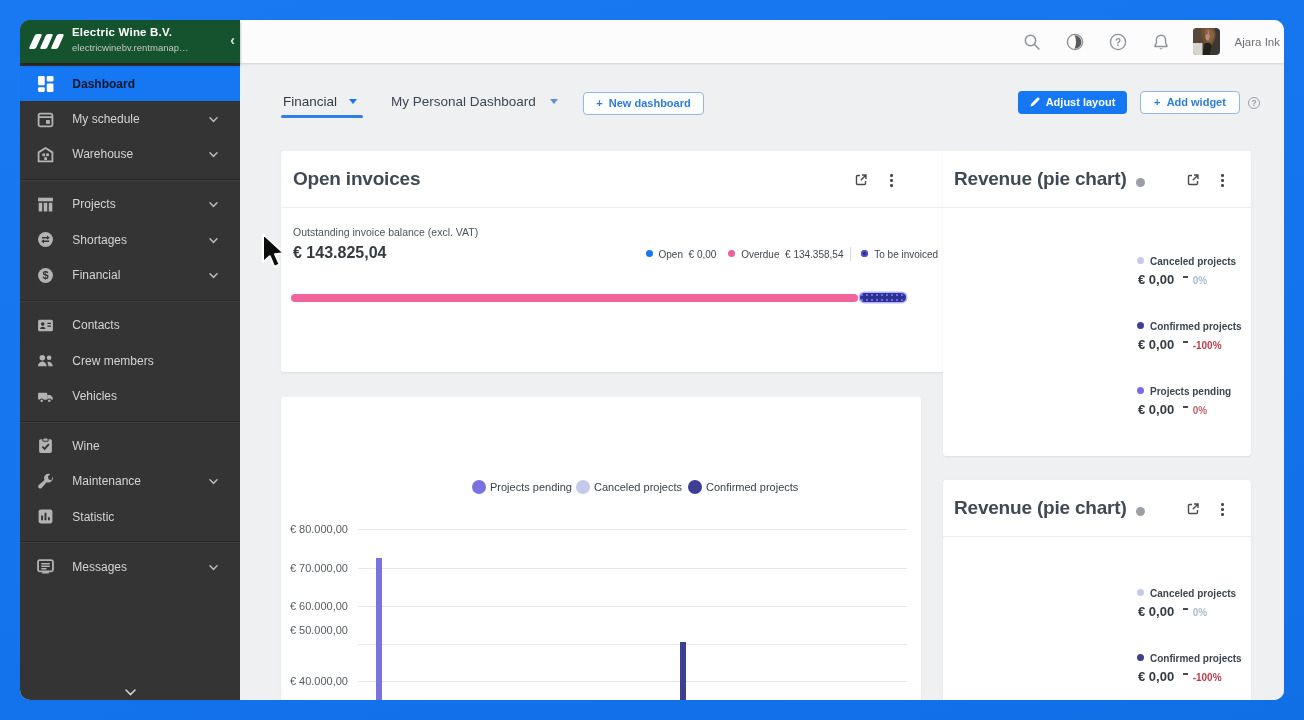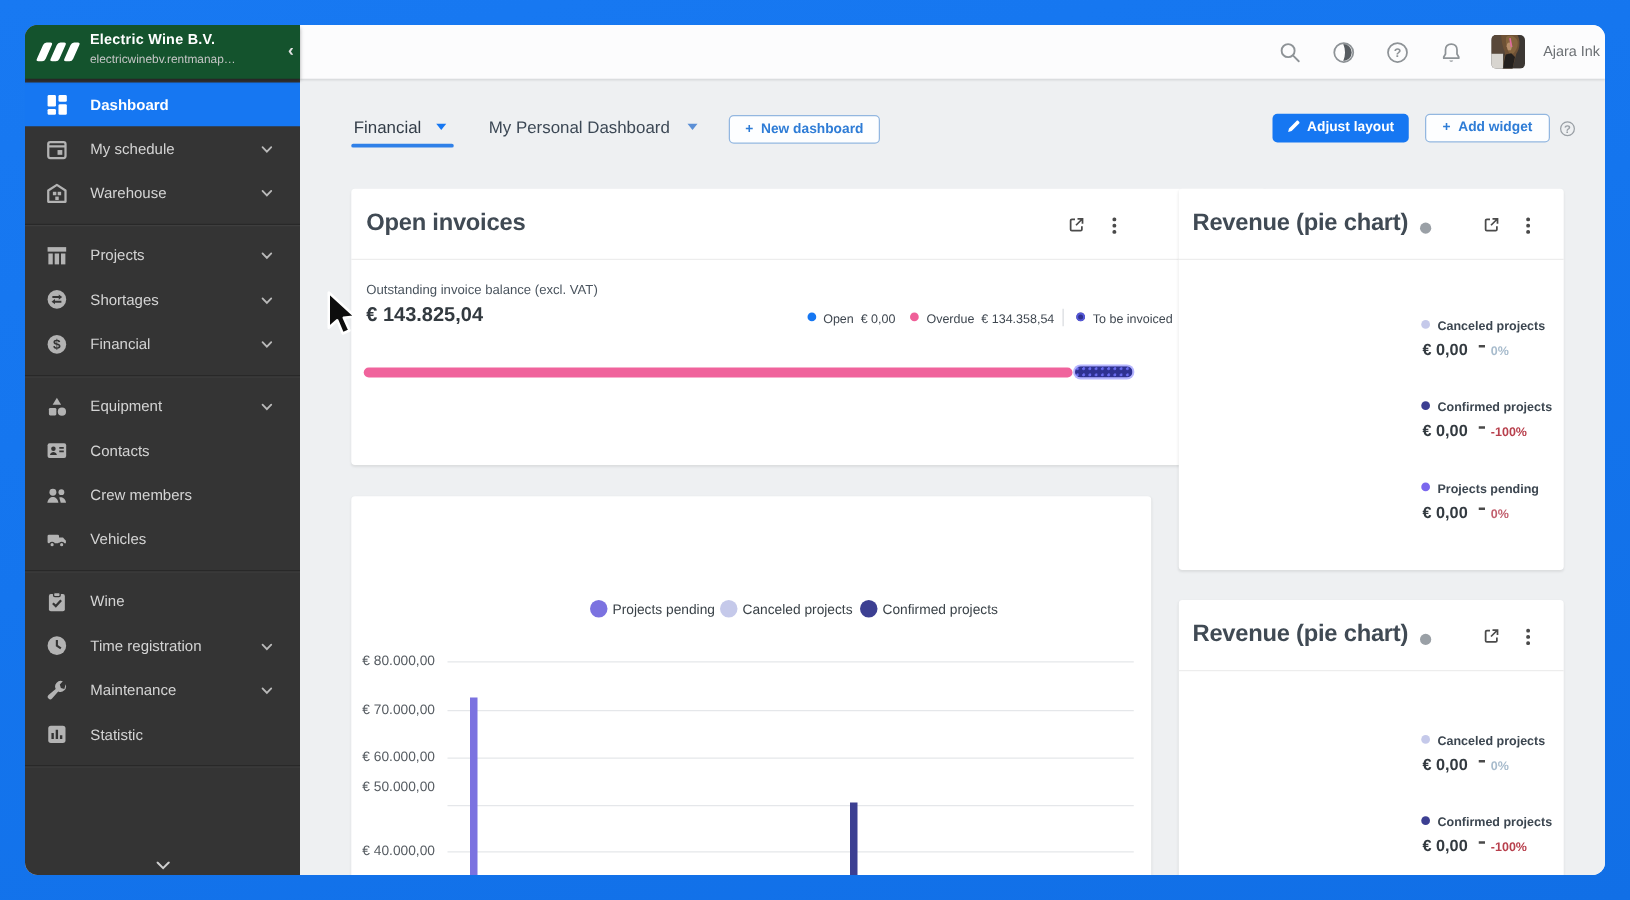--- a/index.html
+++ b/index.html
@@ -13,21 +13,21 @@
 .logo span { position:absolute; top:0; width:6.8px; height:15px; background:#fff; border-radius:2px; transform:skewX(-24deg); }
 .logo span:nth-child(1){ left:3px; } .logo span:nth-child(2){ left:14px; } .logo span:nth-child(3){ left:25px; }
 .shead .nm { position:absolute; left:52px; top:6px; font-size:11.5px; font-weight:bold; color:#fff; letter-spacing:.2px; }
 .shead .sub { position:absolute; left:52px; top:22px; font-size:9.5px; color:#c7c7c7; }
 .shead .coll { position:absolute; right:5px; top:12px; color:#e2e2e2; font-size:14px; font-weight:bold; }
 .menu { list-style:none; margin-top:3px; position:relative; z-index:2; }
 .menu li.item { height:35.4px; display:flex; align-items:center; position:relative; color:#d4d4d4; font-size:12px; }
 .menu li.item .mi { position:absolute; left:16.5px; width:17px; height:17px; }
 .menu li.item .lbl { position:absolute; left:52.3px; white-space:nowrap; }
 .menu li.item .chev { position:absolute; right:22px; top:50%; margin-top:-4px; width:9px; height:9px; }
-.menu li.active { background:#1677f2; color:#ffffff; font-weight:bold; }
+.menu li.active { background:#1677f2; color:#0f172a; font-weight:bold; }
 .menu li.sep { height:14.6px; position:relative; }
 .menu li.sep:after { content:""; position:absolute; left:0; right:0; top:7px; height:1px; background:#282828; box-shadow:0 1px 0 #3e3e3e; }
 .scrolldn { position:absolute; left:50%; margin-left:-5px; bottom:4px; }
 
 .main { flex:1; display:flex; flex-direction:column; min-width:0; }
 .topbar { height:43px; background:#fcfcfd; box-shadow:0 1px 2px rgba(0,0,0,.12); display:flex; align-items:center; justify-content:flex-end; position:relative; z-index:2; }
 .topbar .tico { width:18px; height:18px; margin-right:25px; }
 .topbar .avatar { width:27px; height:27px; border-radius:4px; overflow:hidden; margin-right:15px; flex:none; }
 .topbar .uname { font-size:11.5px; color:#6b6f73; margin-right:4px; }
 .topbar svg.tico:nth-of-type(4) { margin-right:23px; }
@@ -160,31 +160,20 @@
             <text x="8" y="11.6" font-size="10.4" font-weight="bold" fill="#343434" text-anchor="middle" font-family="Liberation Sans">$</text>
           </svg>
           <span class="lbl">Financial</span>
           <svg class="chev" viewBox="0 0 9 9">
             <path d="M1 2.7l3.5 3.6L8 2.7" stroke="#b9b9b9" stroke-width="1.5" fill="none" stroke-linecap="round"></path>
           </svg>
         </li>
         <li class="sep"></li>
         <li class="item">
           <svg class="mi" viewBox="0 0 16 16">
-            <path d="M8 1.2l3.2 5.2H4.8z" fill="#b3b3b3"></path>
-            <rect x="2" y="8.8" width="5.6" height="5.6" rx="1" fill="#b3b3b3"></rect>
-            <circle cx="11.8" cy="11.6" r="3.1" fill="#b3b3b3"></circle>
-          </svg>
-          <span class="lbl">Equipment</span>
-          <svg class="chev" viewBox="0 0 9 9">
-            <path d="M1 2.7l3.5 3.6L8 2.7" stroke="#b9b9b9" stroke-width="1.5" fill="none" stroke-linecap="round"></path>
-          </svg>
-        </li>
-        <li class="item">
-          <svg class="mi" viewBox="0 0 16 16">
             <rect x="1" y="2.5" width="14" height="11" rx="1.5" fill="#b3b3b3"></rect>
             <circle cx="5.4" cy="6.6" r="1.7" fill="#343434"></circle>
             <path d="M2.8 11.3c.4-1.5 1.5-2.2 2.6-2.2s2.2.7 2.6 2.2z" fill="#343434"></path>
             <path d="M9.8 6h3.4M9.8 8.6h3.4" stroke="#343434" stroke-width="1.3"></path>
           </svg>
           <span class="lbl">Contacts</span>
         </li>
         <li class="item">
           <svg class="mi" viewBox="0 0 16 16">
             <circle cx="5" cy="5.4" r="2.6" fill="#b3b3b3"></circle>
@@ -207,45 +196,46 @@
         <li class="item">
           <svg class="mi" viewBox="0 0 16 16">
             <rect x="2" y="2" width="12" height="13" rx="1.5" fill="#b3b3b3"></rect>
             <rect x="5.5" y="1" width="5" height="3" rx="1" fill="#b3b3b3" stroke="#343434" stroke-width="1"></rect>
             <path d="M5 9l2.2 2.2 4-4.4" stroke="#343434" stroke-width="1.7" fill="none"></path>
           </svg>
           <span class="lbl">Wine</span>
         </li>
         <li class="item">
           <svg class="mi" viewBox="0 0 16 16">
-            <circle cx="8" cy="8" r="7" fill="#b3b3b3"></circle>
-            <path d="M8 3.8V8l3 2" stroke="#343434" stroke-width="1.6" fill="none"></path>
-          </svg>
-          <span class="lbl">Time registration</span>
-          <svg class="chev" viewBox="0 0 9 9">
-            <path d="M1 2.7l3.5 3.6L8 2.7" stroke="#b9b9b9" stroke-width="1.5" fill="none" stroke-linecap="round"></path>
-          </svg>
-        </li>
-        <li class="item">
-          <svg class="mi" viewBox="0 0 16 16">
             <path d="M14.6 3.2a4.2 4.2 0 0 1-5.6 5.4L4.4 14a1.9 1.9 0 0 1-2.7-2.7l5.4-4.6A4.2 4.2 0 0 1 12.5 1l-2.3 2.4 .8 2.6 2.6.8z" fill="#b3b3b3"></path>
           </svg>
           <span class="lbl">Maintenance</span>
           <svg class="chev" viewBox="0 0 9 9">
             <path d="M1 2.7l3.5 3.6L8 2.7" stroke="#b9b9b9" stroke-width="1.5" fill="none" stroke-linecap="round"></path>
           </svg>
         </li>
         <li class="item">
           <svg class="mi" viewBox="0 0 16 16">
             <rect x="1.5" y="1.5" width="13" height="13" rx="2" fill="#b3b3b3"></rect>
             <path d="M4.8 11.5V7M8 11.5V4.5M11.2 11.5V8.6" stroke="#343434" stroke-width="1.8"></path>
           </svg>
           <span class="lbl">Statistic</span>
         </li>
         <li class="sep"></li>
+        <li class="item">
+          <svg class="mi" viewBox="0 0 16 16">
+            <rect x="1" y="2" width="14" height="10.5" rx="1.5" fill="none" stroke="#b3b3b3" stroke-width="1.7"></rect>
+            <path d="M4 5.4h8M4 7.8h8M4 10.2h5" stroke="#b3b3b3" stroke-width="1.4"></path>
+            <path d="M5.5 12.5h5l1 2h-7z" fill="#b3b3b3"></path>
+          </svg>
+          <span class="lbl">Messages</span>
+          <svg class="chev" viewBox="0 0 9 9">
+            <path d="M1 2.7l3.5 3.6L8 2.7" stroke="#b9b9b9" stroke-width="1.5" fill="none" stroke-linecap="round"></path>
+          </svg>
+        </li>
       </ul>
     <svg class="scrolldn" width="11" height="7" viewBox="0 0 11 7">
         <path d="M1 1l4.5 4.5L10 1" stroke="#cfcfcf" stroke-width="1.6" fill="none" stroke-linecap="round"></path>
       </svg>
   </div>
   <div class="main">
     <div class="topbar">
       <svg class="tico" viewBox="0 0 18 18">
           <circle cx="7.5" cy="7.5" r="5.2" fill="none" stroke="#8e9397" stroke-width="1.5"></circle>
           <path d="M11.5 11.5L16 16" stroke="#8e9397" stroke-width="1.5" stroke-linecap="round"></path>

